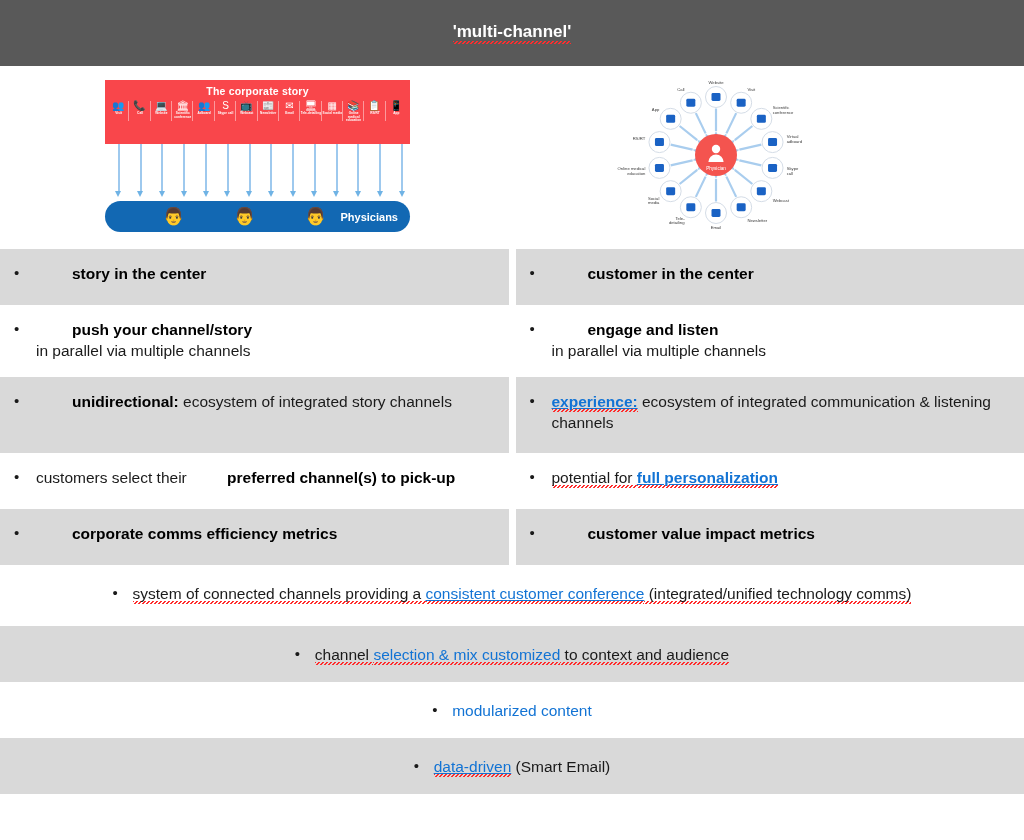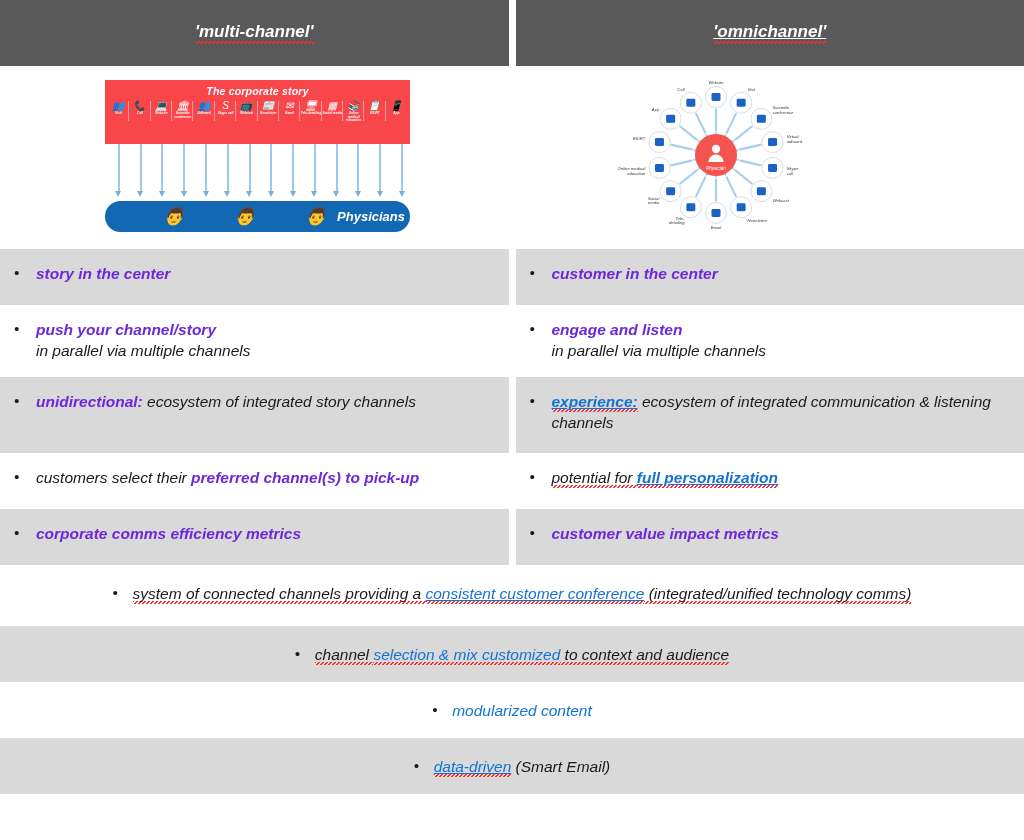--- a/index.html
+++ b/index.html
@@ -3,21 +3,21 @@
 <meta charset="utf-8">
 <style>
   html,body{margin:0;padding:0;}
   body{
     width:1024px;height:840px;
     background:#ffffff;
     font-family:"Liberation Sans", sans-serif;
     color:#222222;
     overflow:hidden;
   }
-  .page{position:relative;width:1024px;height:835px;font-style:italic;}
+  .page{position:relative;width:1024px;height:835px;}
 
   
   .header-row{display:flex;gap:7px;height:66px;}
   .header-cell{
     flex:1;background:#595959;color:#ffffff;
     display:flex;align-items:center;justify-content:center;
     font-size:17px;font-weight:bold;
   }
   .hdr-txt{position:relative;display:inline-block;}
   .sq-red{
@@ -55,35 +55,35 @@
     content:"";position:absolute;left:-2.5px;bottom:-5px;
     border-left:3.5px solid transparent;border-right:3.5px solid transparent;
     border-top:6px solid #6fb3e5;
   }
   .mc-blue{
     position:absolute;left:0;top:121px;width:305px;height:31px;background:#1268b3;
     border-radius:16px;display:flex;align-items:center;
   }
   .mc-docs{display:flex;gap:50px;margin-left:58px;}
   .mc-docs span{color:#fff;font-size:17px;line-height:17px;}
-  .mc-phys{color:#fff;font-size:13px;font-weight:bold;margin-left:auto;margin-right:5px;}
+  .mc-phys{color:#fff;font-size:11px;font-weight:bold;margin-left:auto;margin-right:12px;}
 
   
   .oc{position:absolute;left:70px;top:4px;width:260px;height:170px;}
   .oc svg{display:block;}
   .oc .lbl{font-size:4.2px;fill:#3a3a3a;font-family:"Liberation Sans",sans-serif;}
 
   
   .two-col{display:flex;gap:7px;}
   .col{flex:1;display:flex;align-items:flex-start;padding:14px 0 14px 14px;box-sizing:border-box;}
   .shade{background:#d9d9d9;}
   .plain{background:#ffffff;}
   .dot{width:22px;flex:0 0 22px;font-size:15px;line-height:20px;color:#1a1a1a;text-align:left;}
   .txt{font-size:15.5px;line-height:21px;color:#1a1a1a;}
-  .b{color:#6d28d9;font-weight:bold;}
+  .b{color:#000000;font-weight:bold;margin-left:36px;}
   .bu{color:#1273d4;font-weight:bold;text-decoration:underline;}
   .blue{color:#1273d4;}
   .blue-u{color:#1273d4;text-decoration:underline;}
   .r2{height:72px;}
   .r1{height:56px;}
   .r3{height:76px;}
 
   .full-row{display:flex;align-items:center;justify-content:center;}
   .full-row .inner{display:flex;align-items:flex-start;}
   .full-row .dot{width:20px;flex:0 0 20px;}
@@ -95,23 +95,20 @@
   .sp2{height:7px;background:#ffffff;}
 </style>
 </head>
 <body>
 
 <div class="page">
 
   <div class="header-row">
     <div class="header-cell">
       <span class="hdr-txt sq-red">'multi-channel'</span>
-    </div>
-    <div class="header-cell">
-      <span class="hdr-txt sq-red" style="text-decoration:underline;">'omnichannel'</span>
     </div>
   </div>
 
   <div class="figures-row">
 
     <div class="fig-cell">
       <div class="mc">
         <div class="mc-red">
           <div class="mc-title">The corporate story</div>
           <div class="mc-chs" id="mc-channels">

